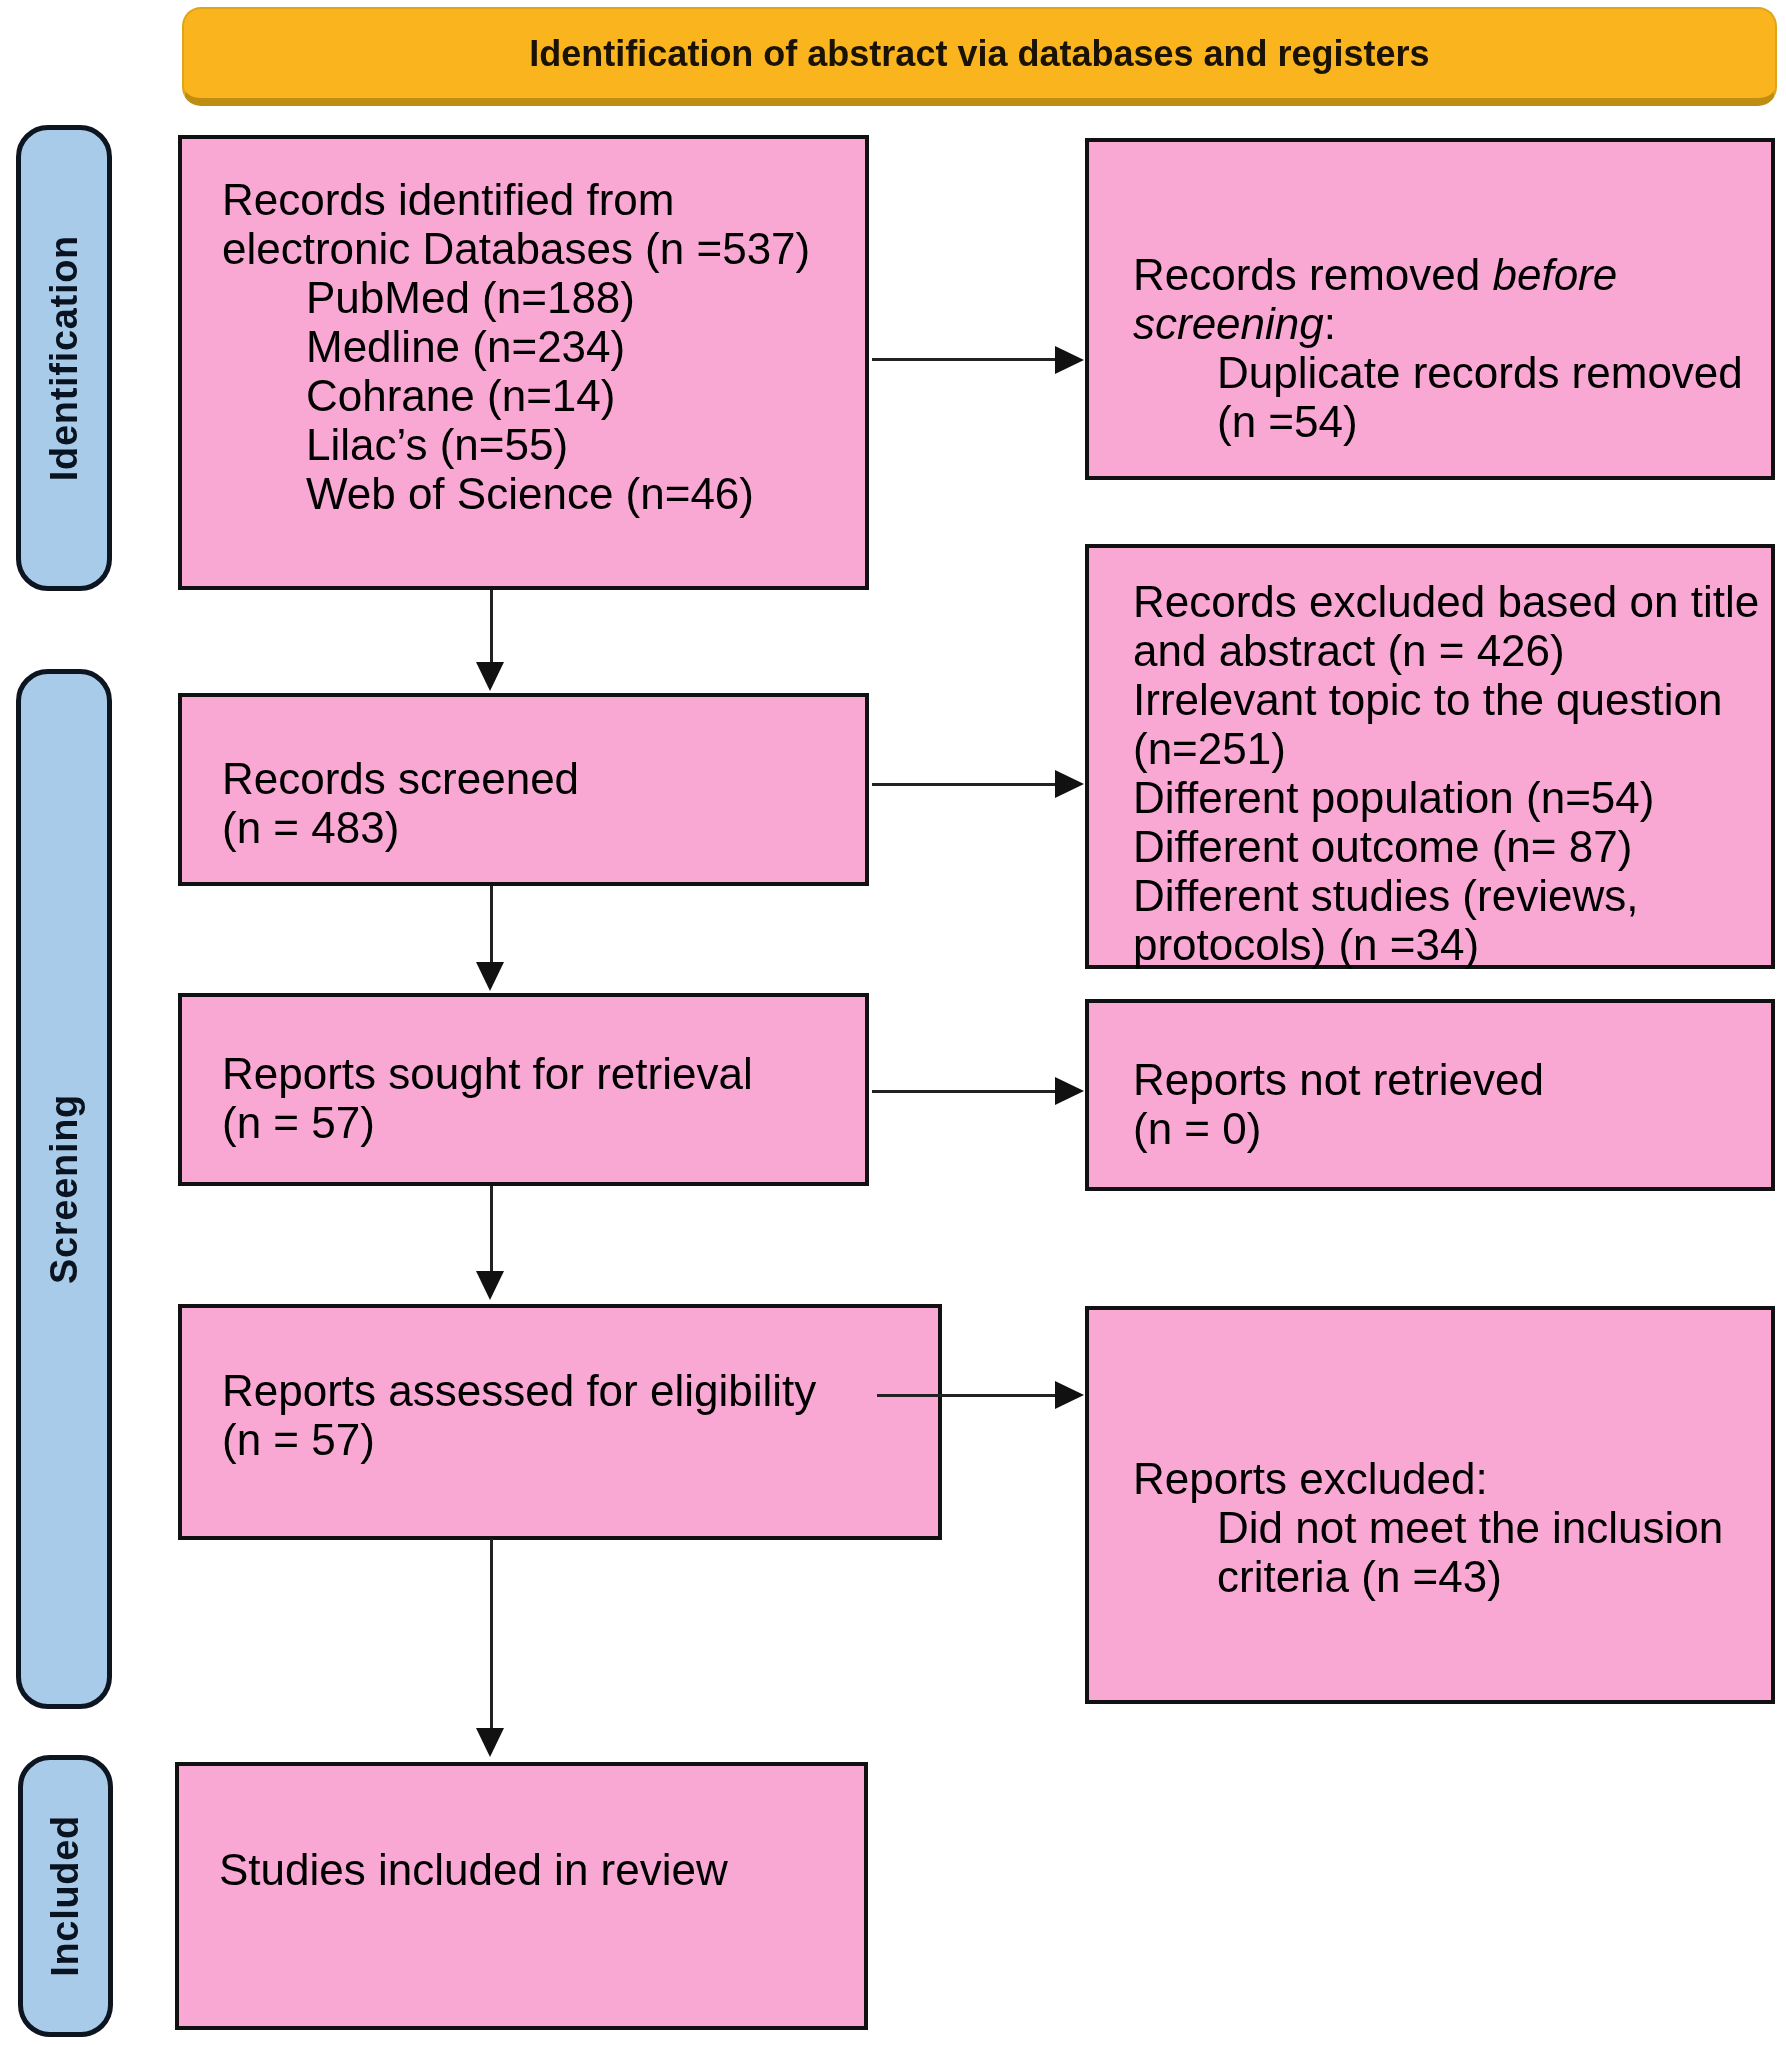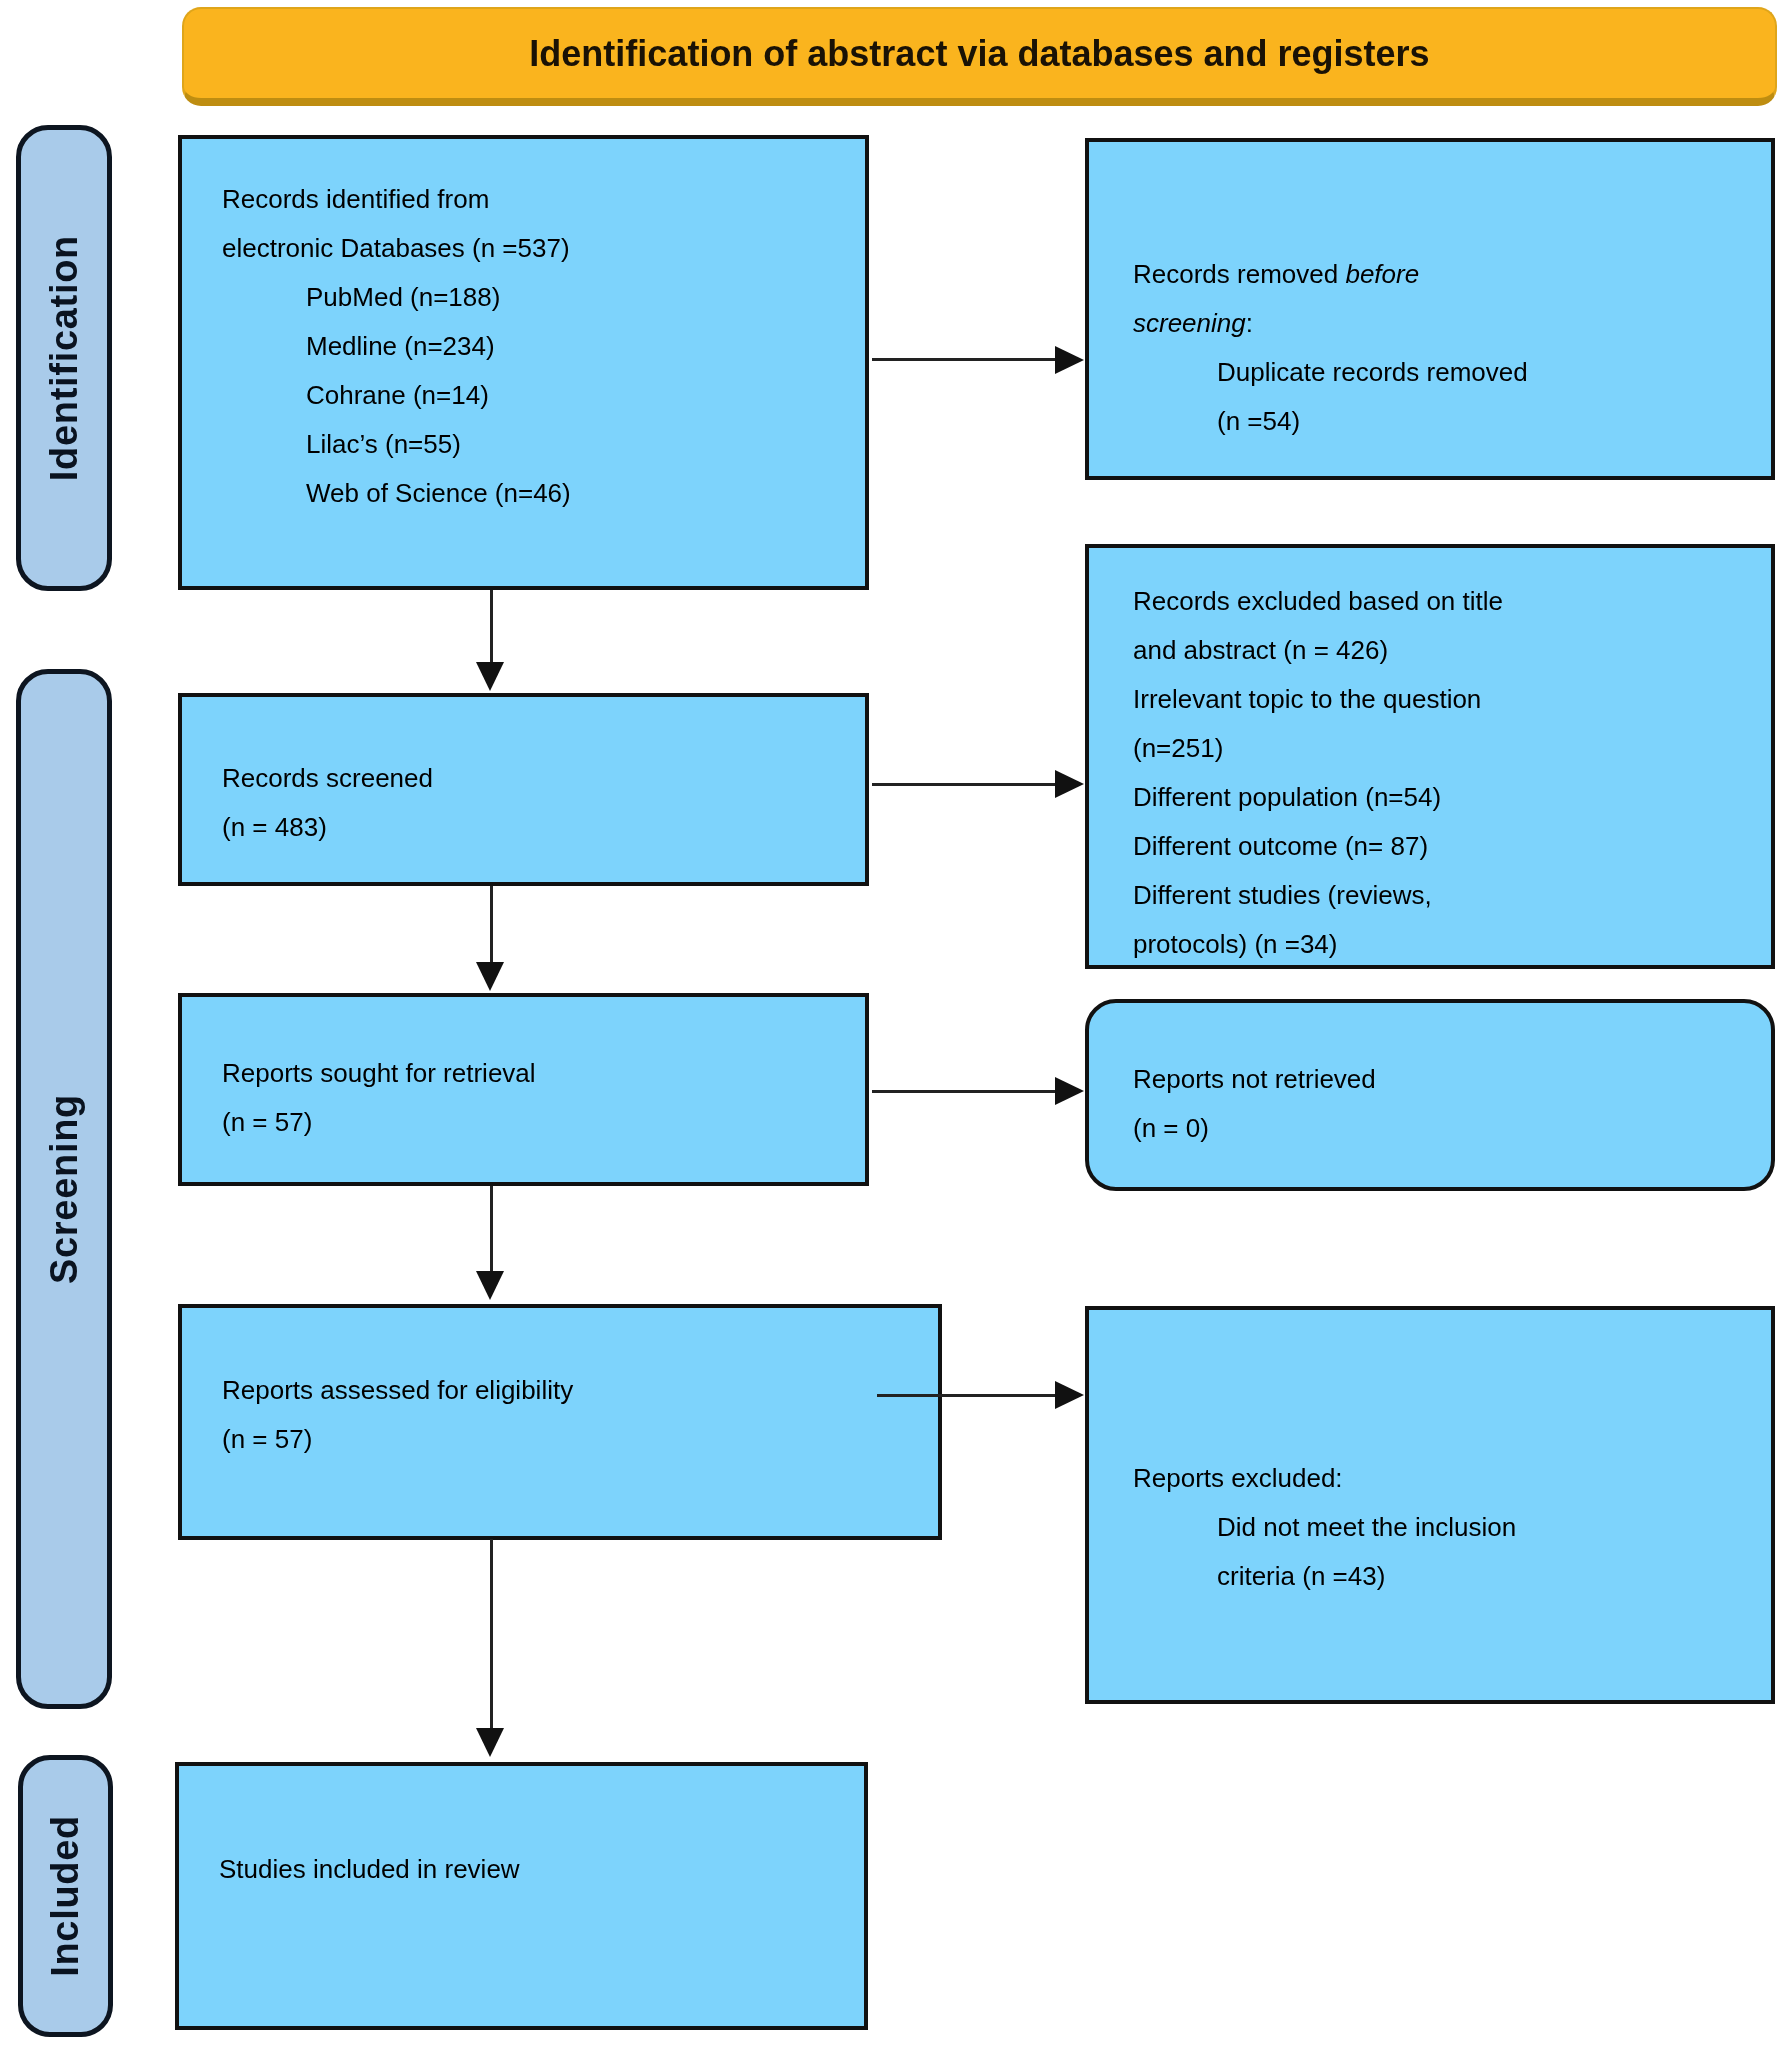--- a/index.html
+++ b/index.html
@@ -18,35 +18,35 @@
   .stage{
     position:absolute;background:#A9CBEA;border:5.1px solid #0d1520;border-radius:32px;
     display:flex;align-items:center;justify-content:center;box-sizing:border-box;
   }
   .stage span{
     writing-mode:vertical-rl;transform:rotate(180deg);
     font-weight:bold;font-size:38px;color:#0a1320;letter-spacing:0.7px;white-space:nowrap;
   }
   
   .box{
-    position:absolute;background:#7dd3fc;border:4.4px solid #111;box-sizing:border-box;
-    font-size:26px;line-height:49px;color:#000;
+    position:absolute;background:#f9a8d4;border:4.4px solid #111;box-sizing:border-box;
+    font-size:44px;line-height:49px;color:#000;
   }
   .line{white-space:nowrap;}
   .indent{margin-left:84px;}
   .it{font-style:italic;}
   
   .box-a{padding:36px 22px 0 40px;}
   .box-b{padding:57px 22px 0 40px;}
   .box-c{padding:52px 22px 0 40px;}
   .box-d{padding:58px 22px 0 40px;}
   .box-e{padding:79px 22px 0 40px;}
   .box-r1{padding:108px 22px 0 44px;}
   .box-r2{padding:29px 22px 0 44px;}
-  .box-r3{padding:52px 22px 0 44px;border-radius:31px;}
+  .box-r3{padding:52px 22px 0 44px;}
   .box-r4{padding:144px 22px 0 44px;}
   
   .vline{position:absolute;width:2.9px;background:#222;}
   .vhead{position:absolute;width:0;height:0;border-left:14.5px solid transparent;
          border-right:14.5px solid transparent;border-top:29px solid #111;}
   .hline{position:absolute;height:2.9px;background:#222;}
   .hhead{position:absolute;width:0;height:0;border-top:14px solid transparent;
          border-bottom:14px solid transparent;border-left:29px solid #111;}
 </style>
 </head>

